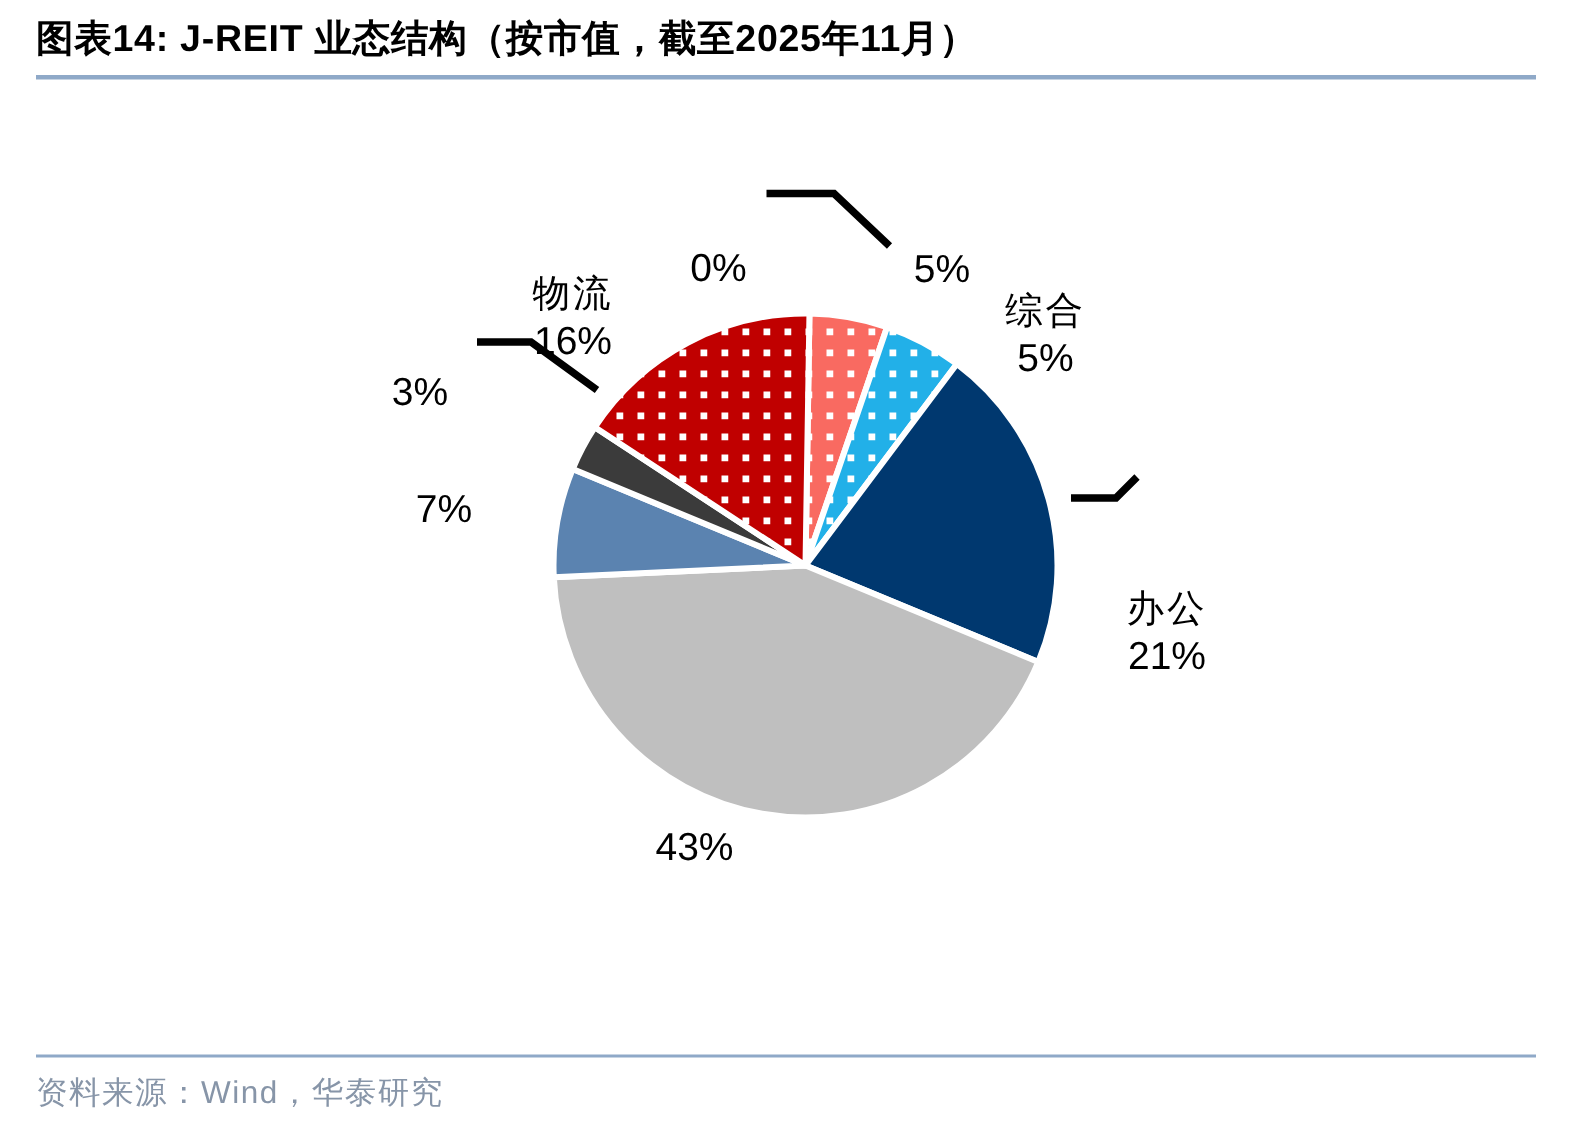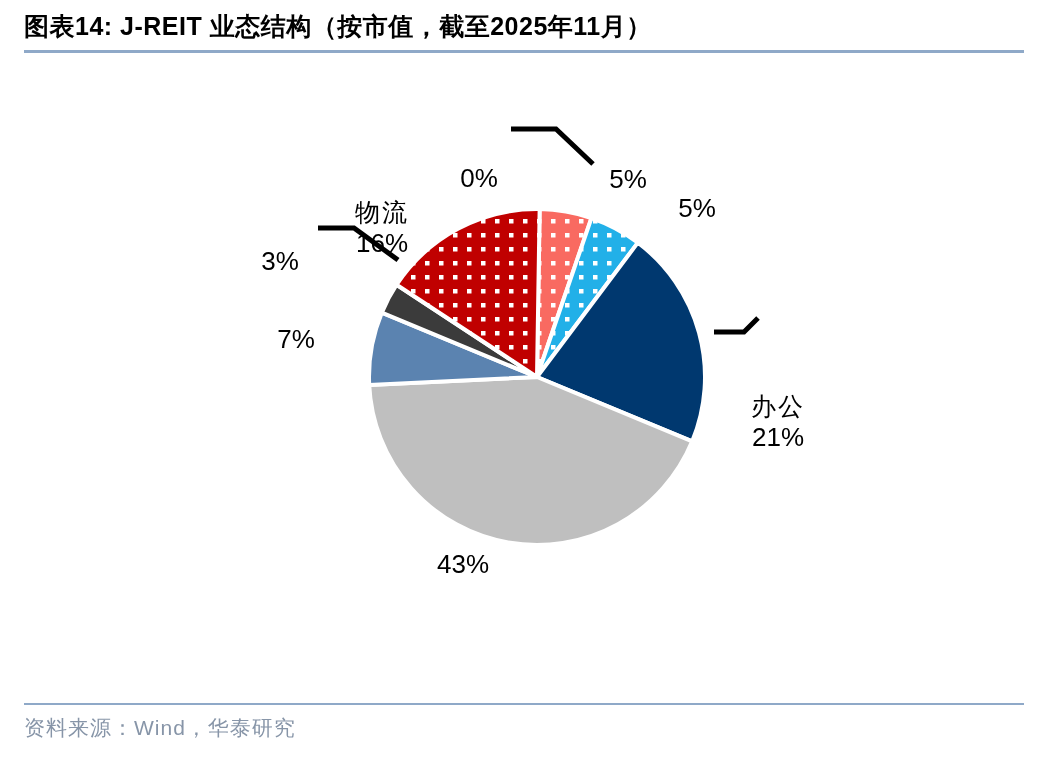--- a/index.html
+++ b/index.html
@@ -148,31 +148,32 @@
         </div>
         <div class="pie-label" style="left: 393px; top: 489px; width: 140px;">
           <span class="lbl-val">43%</span>
         </div>
         <div class="pie-label" style="left: 226px; top: 264px; width: 140px;">
           <span class="lbl-val">7%</span>
         </div>
         <div class="pie-label" style="left: 210px; top: 186px; width: 140px;">
           <span class="lbl-val">3%</span>
         </div>
-        <div class="pie-label" style="left: 312px; top: 138px; width: 140px;">
+        <div class="pie-label" style="left: 312px; top: 122px; width: 140px;">
           <span class="lbl-name">物流</span>
           <span class="lbl-val">16%</span>
         </div>
         <div class="pie-label" style="left: 409px; top: 103px; width: 140px;">
           <span class="lbl-val">0%</span>
         </div>
         <div class="pie-label" style="left: 558px; top: 104px; width: 140px;">
           <span class="lbl-val">5%</span>
         </div>
         <div class="pie-label" style="left: 627px; top: 133px; width: 140px;">
+          <span class="lbl-name">综合</span>
           <span class="lbl-val">5%</span>
         </div>
       </div>
   </div>
 
   <div id="footer-rule"></div>
   <div id="source-note">资料来源：Wind，华泰研究</div>
 
 </div>
 

